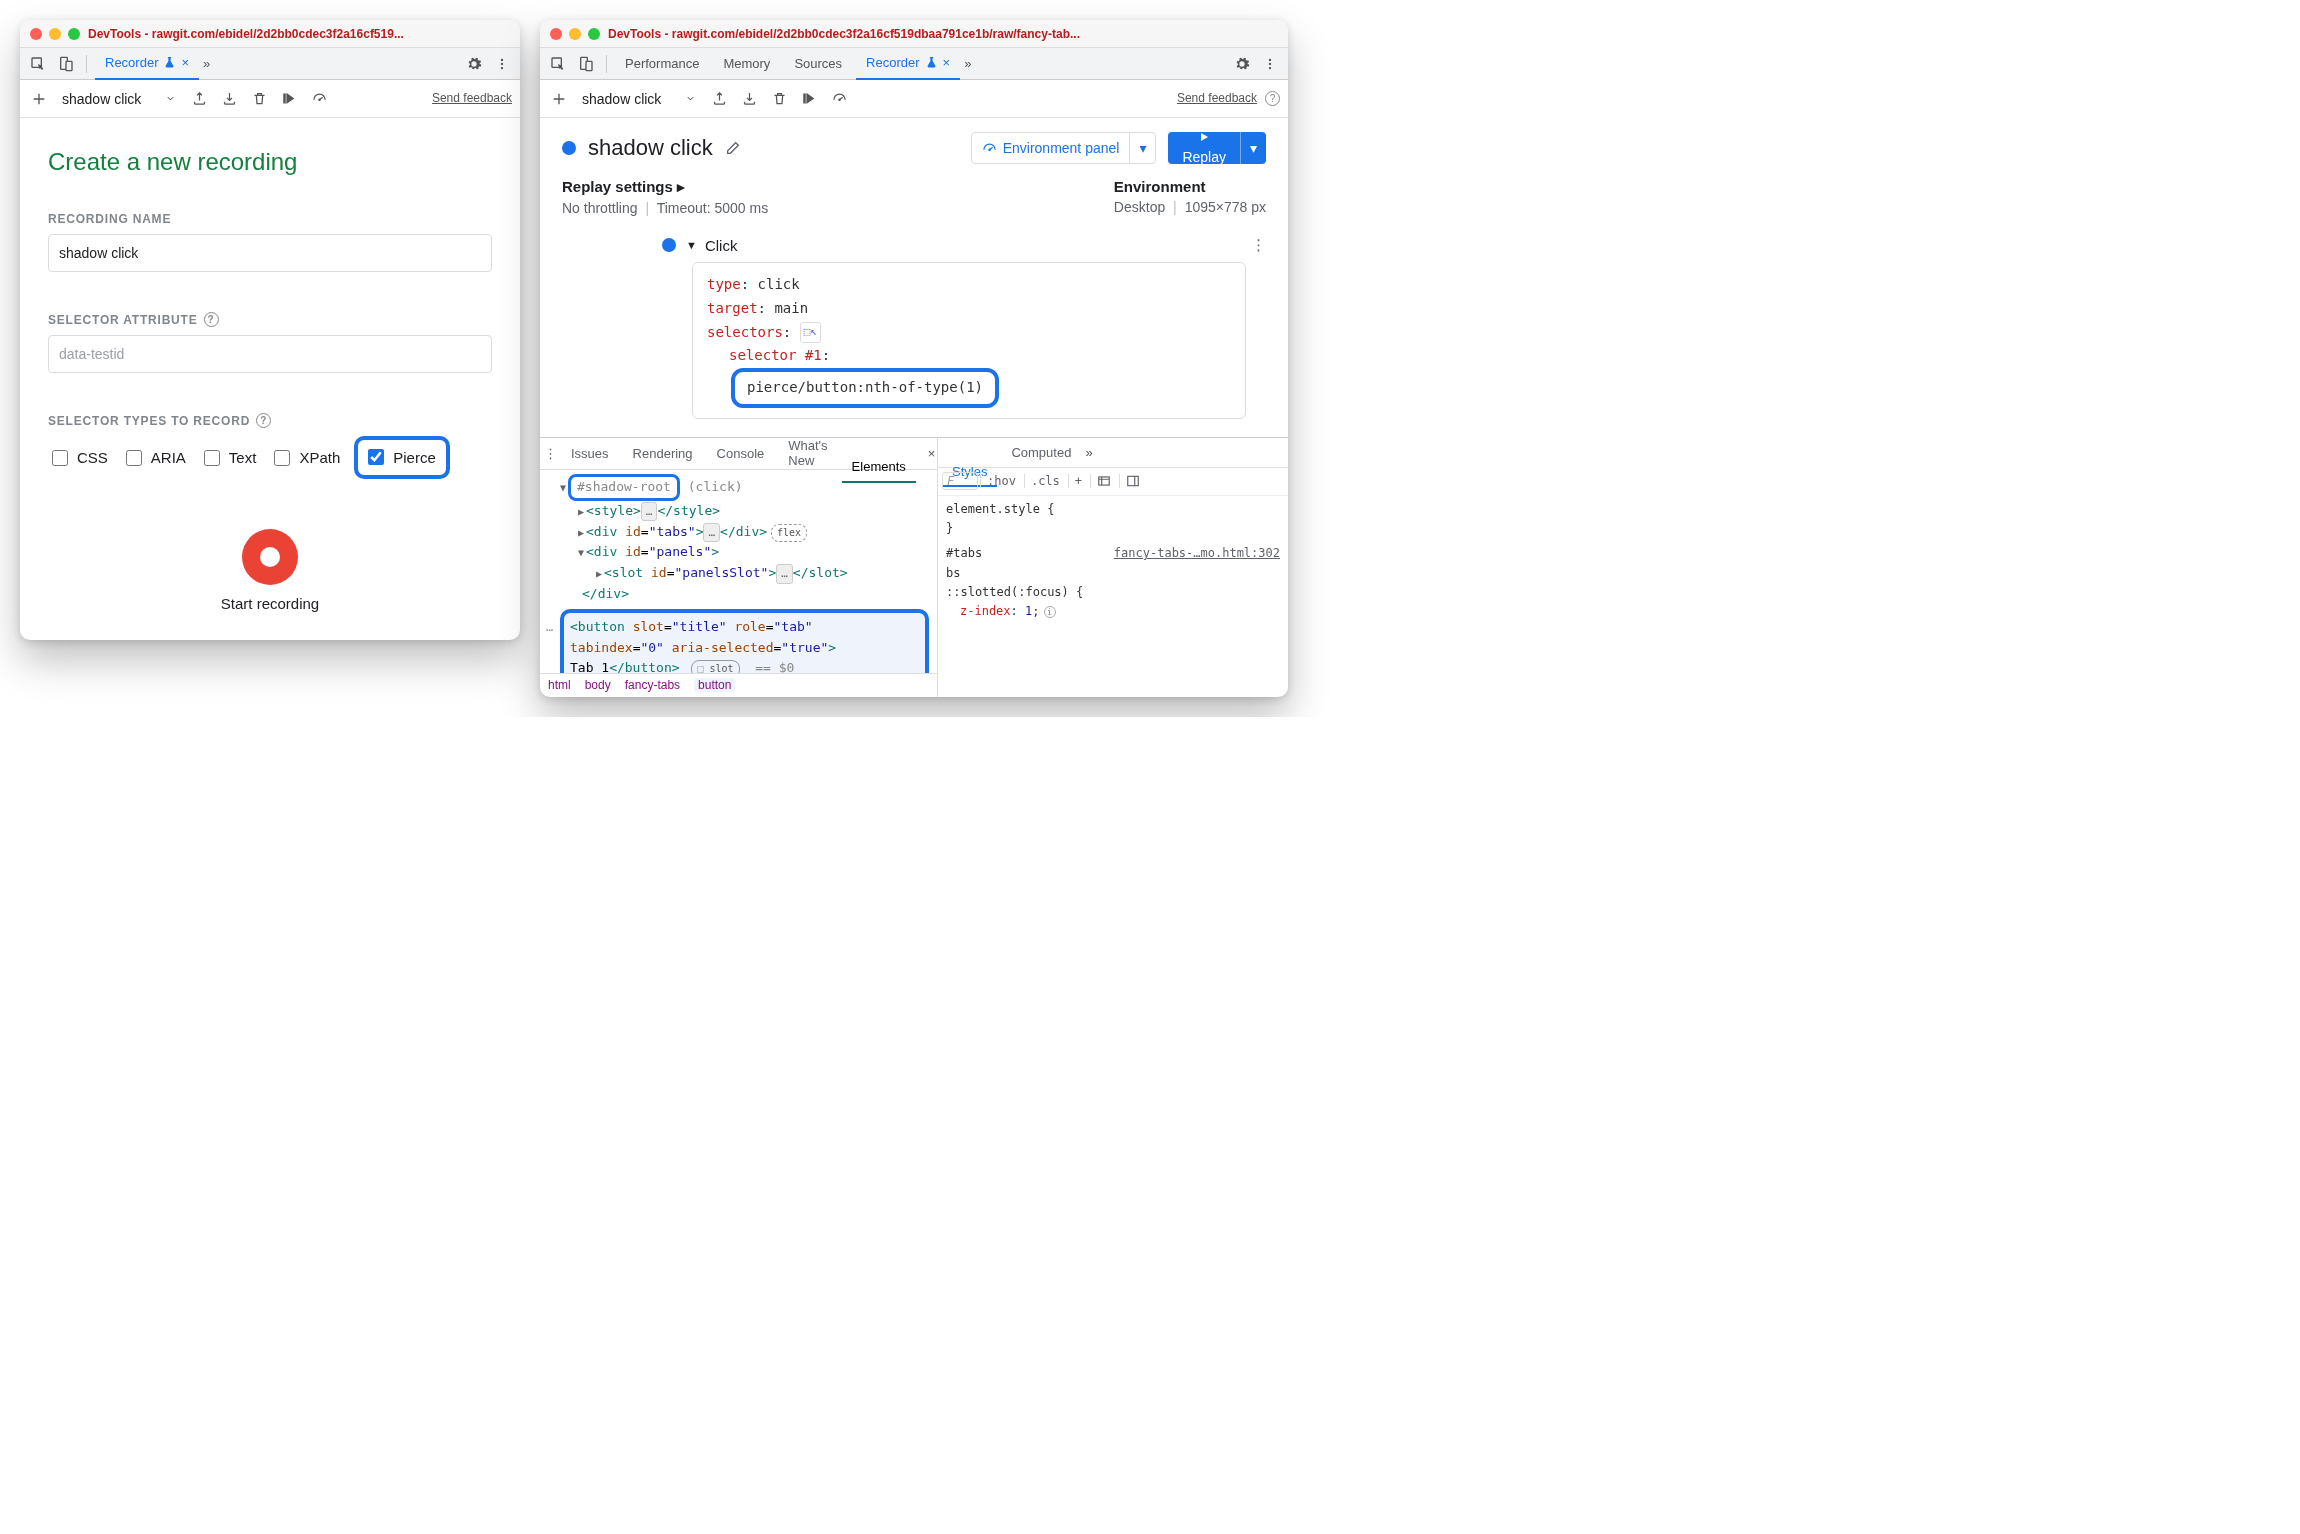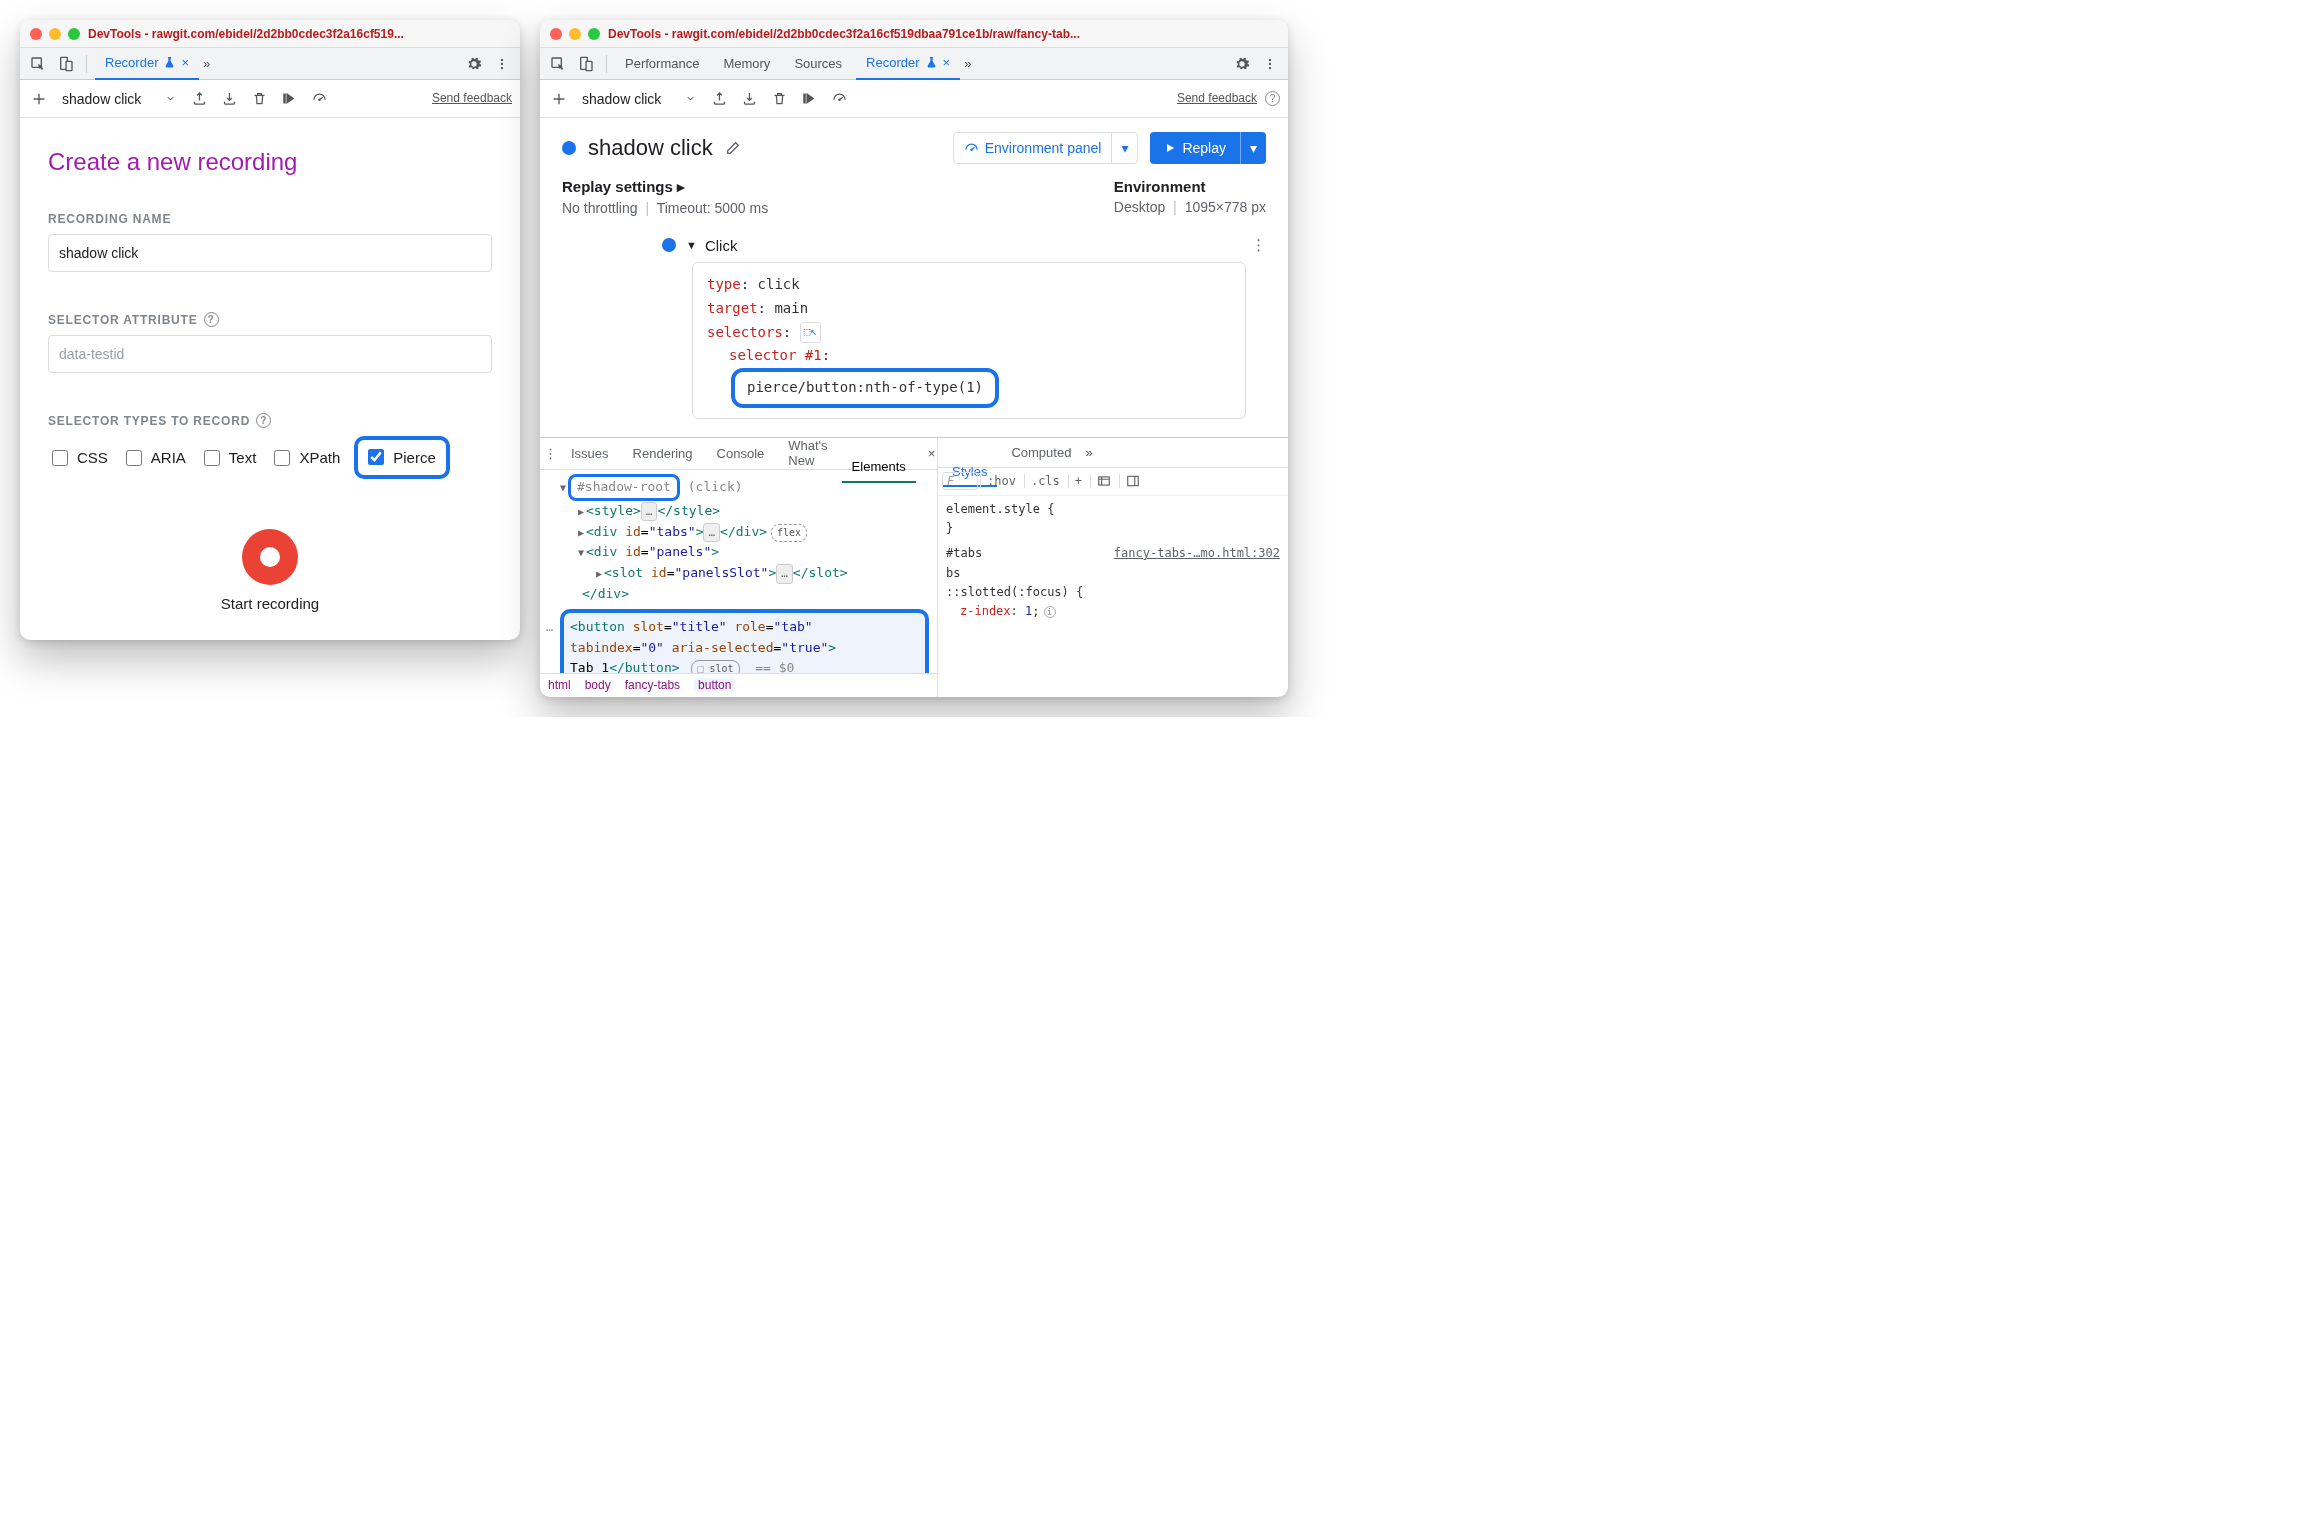--- a/index.html
+++ b/index.html
@@ -103,21 +103,21 @@
     cursor: pointer;
   }
   .iconbtn {
     width: 22px; height:22px; display:inline-flex; align-items:center; justify-content:center;
     color:#555;
   }
   .linkish { color:#555; text-decoration: underline; font-size:12px; text-align:right; line-height:1.1;}
 
   
   .content-left { padding: 24px 28px 28px; }
-  .h1 { font-size: 24px; font-weight: 400; color: #a21caf; margin: 6px 0 36px; }
+  .h1 { font-size: 24px; font-weight: 400; color: #15803d; margin: 6px 0 36px; }
   .section-label {
     font-size: 12px; letter-spacing: .8px; font-weight: 600;
     color: #80868b; text-transform: uppercase; margin-bottom: 8px;
     display:flex; align-items:center; gap:6px;
   }
   .text-input {
     width: 100%; height: 38px;
     border: 1px solid #dadce0; border-radius: 4px;
     padding: 0 10px; font-size: 14px; color:#202124;
   }
@@ -156,21 +156,21 @@
     color:#1a73e8; background:#fff;
     font-size:14px; display:inline-flex; align-items:center;
     height:32px;
   }
   .perf-panel-btn .main { padding:0 10px; display:flex; align-items:center; gap:6px;}
   .perf-panel-btn .drop { border-left:1px solid #dadce0; width:26px; display:flex; align-items:center; justify-content:center; height:100%;}
   .replay-btn {
     background:#1a73e8; color:#fff; border:none; border-radius:4px;
     font-size:14px; height:32px; display:inline-flex; align-items:center;
   }
-  .replay-btn .main { padding:0 14px; display:flex; align-items:center; gap:6px;}
+  .replay-btn .main { padding:0 14px; display:flex; align-items:center; gap:6px;flex-direction:column;}
   .replay-btn .drop { border-left:1px solid rgba(255,255,255,.4); width:26px; display:flex; align-items:center; justify-content:center; height:100%;}
 
   .settings-row {
     padding: 4px 22px 8px;
     display:flex; justify-content:space-between;
     font-size:14px; color:#444;
   }
   .settings-row .head { font-weight:600; font-size:15px; color:#202124; margin-bottom:4px;}
   .settings-row .sub { color:#5f6368; font-size:14px;}
   .settings-row .sub .light-sep { color:#c0c0c0; margin:0 4px;}

